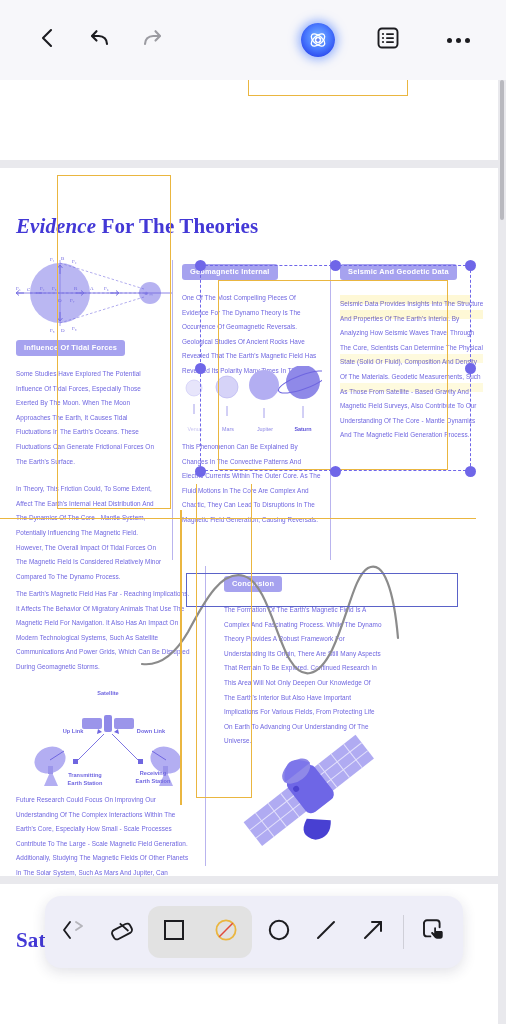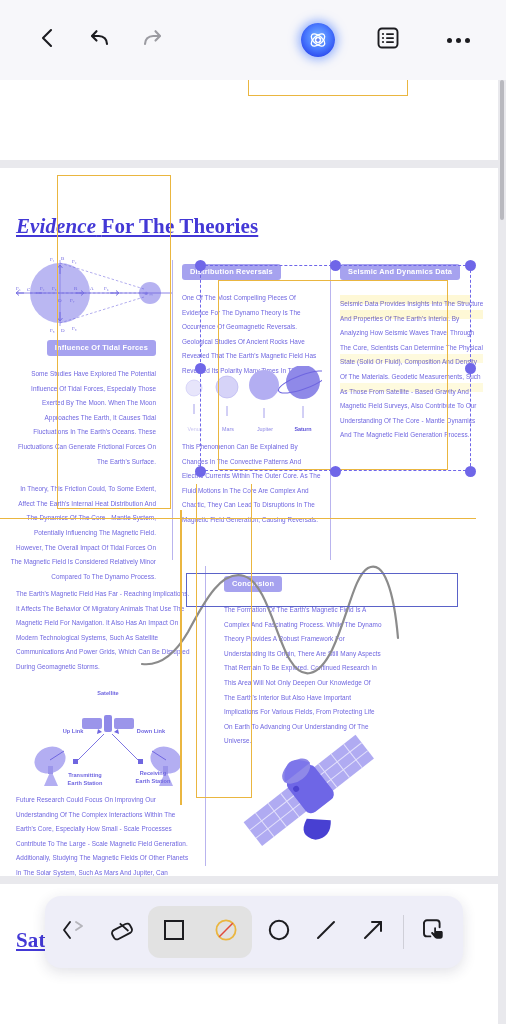--- a/index.html
+++ b/index.html
@@ -45,21 +45,20 @@
   .scrollbar {
     position: absolute; right: 2px; top: 0; width: 4px; height: 140px;
     background: #b9b9bf; border-radius: 3px;
   }
 
   
   .doc-h1 {
     font-family: "Liberation Serif", serif;
     font-size: 21px; font-weight: bold; color: #4338d6;
     letter-spacing: .1px;
-    text-decoration: underline;
   }
   .doc-h1 .ital { font-style: italic; font-weight: bold; }
 
   
   .chip {
     display: inline-block;
     background: #a6a2ef;
     color: #ffffff;
     font-size: 7.4px; font-weight: bold;
     padding: 3.5px 8px 4px 8px;
@@ -225,31 +224,31 @@
           <text x="44" y="52">O</text>
             <text x="56" y="52">F₇</text>
           <text x="36" y="82">F₈</text>
             <text x="47" y="82">D</text>
             <text x="58" y="80">F₉</text>
           <text x="130" y="45">⊕ ₘ</text>
         </g>
       </svg>
     </div>
 
-    <div style="position:absolute; left:10px; top:168px; width:146px;text-align:right;">
+    <div style="position:absolute; left:16px; top:168px; width:146px;">
       <span class="chip">Influence Of Tidal Forces</span>
       <div class="body-txt" style="margin-top:11px;">
         <p>Some Studies Have Explored The Potential Influence Of Tidal Forces, Especially Those Exerted By The Moon. When The Moon Approaches The Earth, It Causes Tidal Fluctuations In The Earth's Oceans. These Fluctuations Can Generate Frictional Forces On The Earth's Surface.</p>
         <span class="sp"></span>
         <p>In Theory, This Friction Could, To Some Extent, Affect The Earth's Internal Heat Distribution And The Dynamics Of The Core - Mantle System, Potentially Influencing The Magnetic Field. However, The Overall Impact Of Tidal Forces On The Magnetic Field Is Considered Relatively Minor Compared To The Dynamo Process.</p>
       </div>
     </div>
 
     <div style="position:absolute; left:182px; top:92px; width:140px;">
-      <span class="chip">Distribution Reversals</span>
+      <span class="chip">Geomagnetic Internal</span>
       <div class="body-txt" style="margin-top:11px;">
         <p>One Of The Most Compelling Pieces Of Evidence For The Dynamo Theory Is The Occurrence Of Geomagnetic Reversals. Geological Studies Of Ancient Rocks Have Revealed That The Earth's Magnetic Field Has Reversed Its Polarity Many Times In The Past.</p>
       </div>
     </div>
 
     <div class="planet-row" style="left:182px; top:198px;">
       <svg width="140" height="70" viewBox="0 0 140 70">
         <circle cx="12" cy="22" r="8" fill="#e7e5fb" stroke="#cfcbf6" stroke-width=".7"></circle>
         <circle cx="45" cy="21" r="11" fill="#d6d3f8" stroke="#bab6f0" stroke-width=".7"></circle>
         <circle cx="82" cy="19" r="15" fill="#b3aef2"></circle>
@@ -268,21 +267,21 @@
       <div class="pl-label bold" style="left:107px; top:60px; width:28px;">Saturn</div>
     </div>
 
     <div style="position:absolute; left:182px; top:272px; width:140px;">
       <div class="body-txt">
         <p>This Phenomenon Can Be Explained By Changes In The Convective Patterns And Electric Currents Within The Outer Core. As The Fluid Motions In The Core Are Complex And Chaotic, They Can Lead To Disruptions In The Magnetic Field Generation, Causing Reversals.</p>
       </div>
     </div>
 
     <div style="position:absolute; left:340px; top:92px; width:145px;">
-      <span class="chip">Seismic And Dynamics Data</span>
+      <span class="chip">Seismic And Geodetic Data</span>
       <div class="body-txt" style="margin-top:17px;">
         <p>Seismic Data Provides Insights Into The Structure And Properties Of The Earth's Interior. By Analyzing How Seismic Waves Travel Through The Core, Scientists Can Determine The Physical State (Solid Or Fluid), Composition And Density Of The Materials. Geodetic Measurements, Such As Those From Satellite - Based Gravity And Magnetic Field Surveys, Also Contribute To Our Understanding Of The Core - Mantle Dynamics And The Magnetic Field Generation Process.</p>
       </div>
     </div>
 
     <div class="hl" style="position:absolute; left:340px; top:127px; width:130px; height:9px; opacity:.55; mix-blend-mode:multiply;"></div>
     <div class="hl" style="position:absolute; left:340px; top:142px; width:143px; height:9px; opacity:.55; mix-blend-mode:multiply;"></div>
     <div class="hl" style="position:absolute; left:340px; top:186px; width:143px; height:9px; opacity:.45; mix-blend-mode:multiply;"></div>
     <div class="hl" style="position:absolute; left:340px; top:215px; width:143px; height:9px; opacity:.45; mix-blend-mode:multiply;"></div>
 

